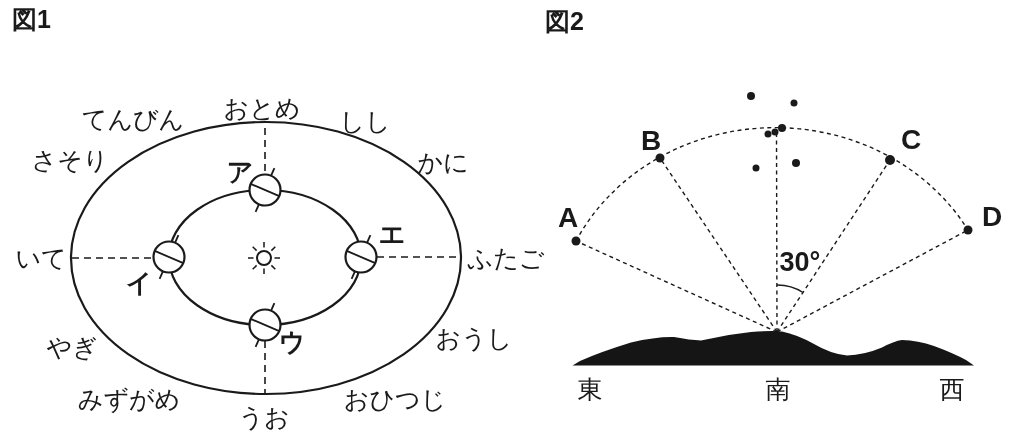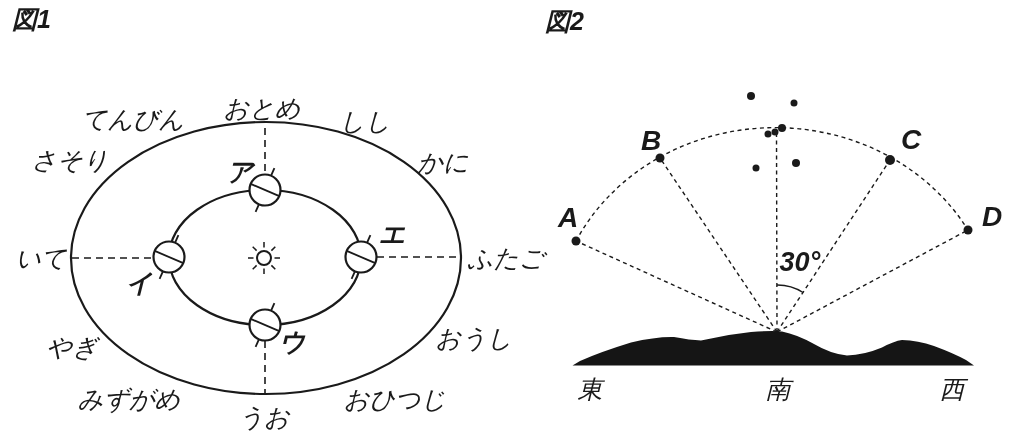--- a/index.html
+++ b/index.html
@@ -1,16 +1,16 @@
 <!DOCTYPE html>
 <html><head>
 <meta charset="utf-8">
 <style>
   html,body{margin:0;padding:0;background:#ffffff;}
-  .page{position:relative;width:1024px;height:435px;background:#ffffff;overflow:hidden;font-style:italic;}
+  .page{position:relative;width:1024px;height:435px;background:#ffffff;overflow:hidden;}
   svg{display:block;}
   text{font-family:"Liberation Sans",sans-serif;fill:#1a1a1a;}
   .mid{text-anchor:middle;}
   .t-title{font-size:25px;font-weight:700;}
   .t-zodiac{font-size:25px;font-weight:400;}
   .t-kata{font-size:26px;font-weight:700;}
   .t-latin{font-size:28px;font-weight:700;}
   .t-angle{font-size:27px;font-weight:700;}
   .t-dir{font-size:25px;font-weight:400;}
   .outline{fill:none;stroke:#1a1a1a;stroke-width:2.2;}

